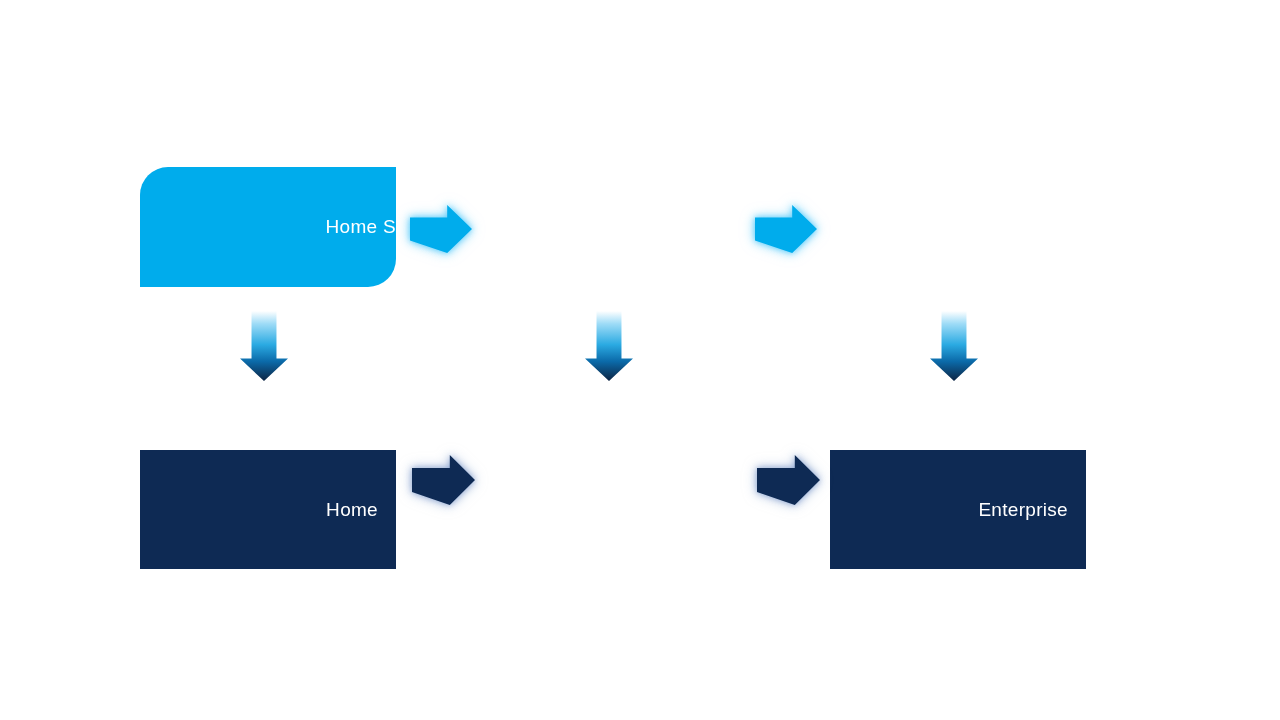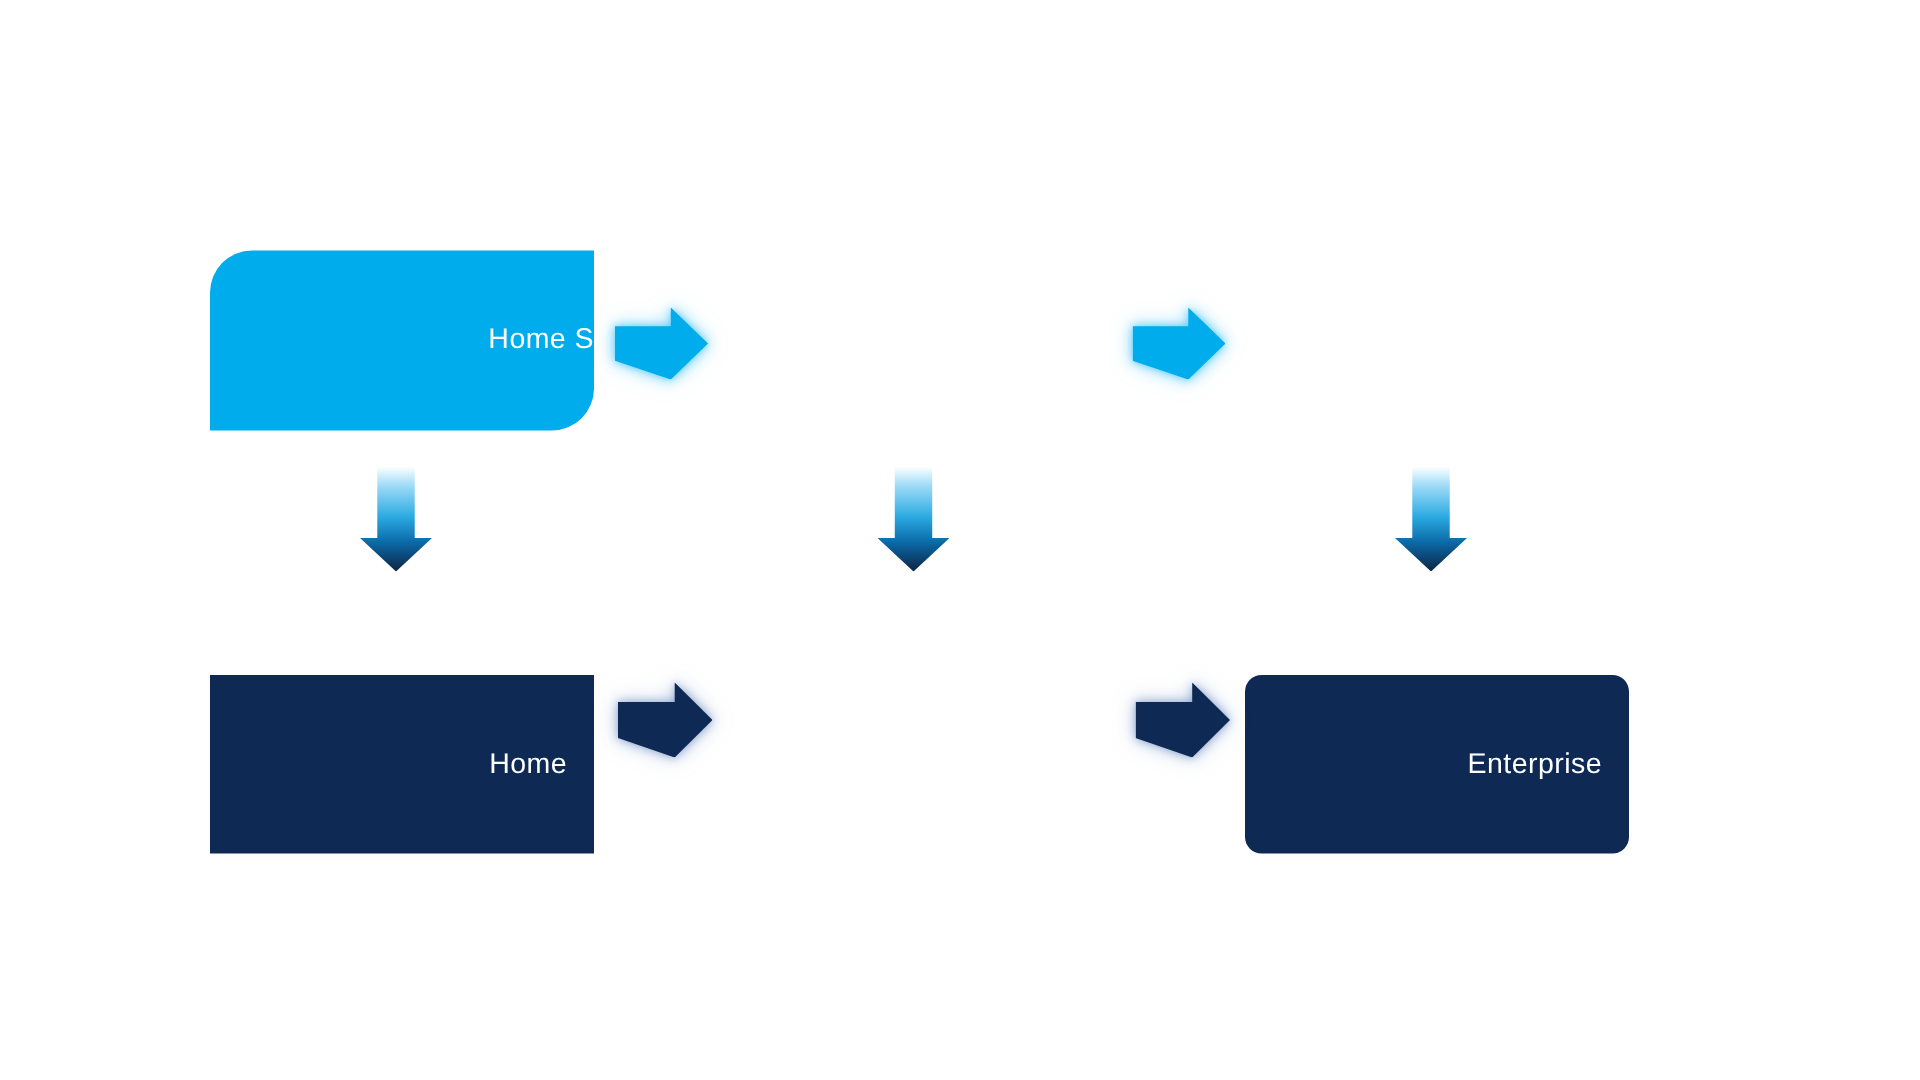--- a/index.html
+++ b/index.html
@@ -32,21 +32,21 @@
   }
   .node.bottom {
     top: 418px;
     height: 119px;
     background: #0E2A54;
     margin-top: 32px;
   }
   .node.bottom .label { padding-right: 18px; }
   .col1 { left: 140px; }
   .col2 { left: 485px; }
-  .col3 { left: 830px; border-radius: 11px; }
+  .col3 { left: 830px; }
 
   
   .arrow { position: absolute; }
   .arrow .shape { width: 100%; height: 100%; }
 
   .right-arrow .shape {
     clip-path: polygon(0 26%, 60% 26%, 60% 0, 100% 50%, 60% 100%, 0 74%);
   }
   .top-arrow {
     width: 62px; height: 48px; top: 205px;

